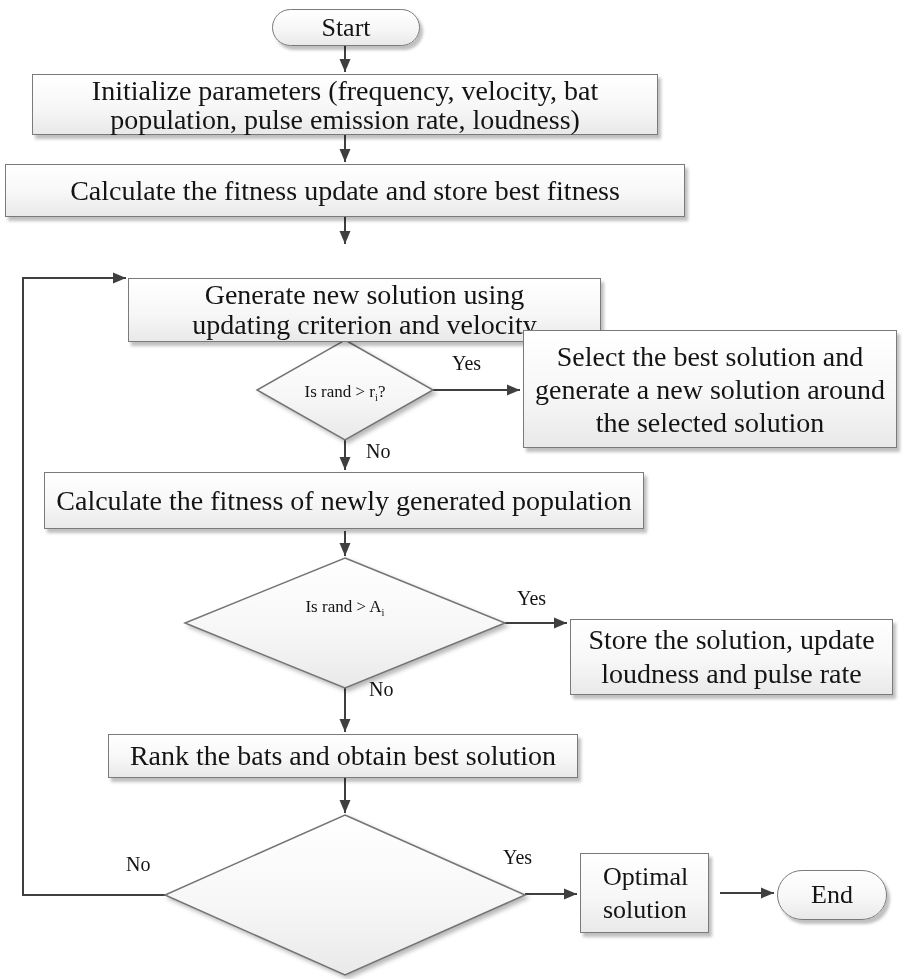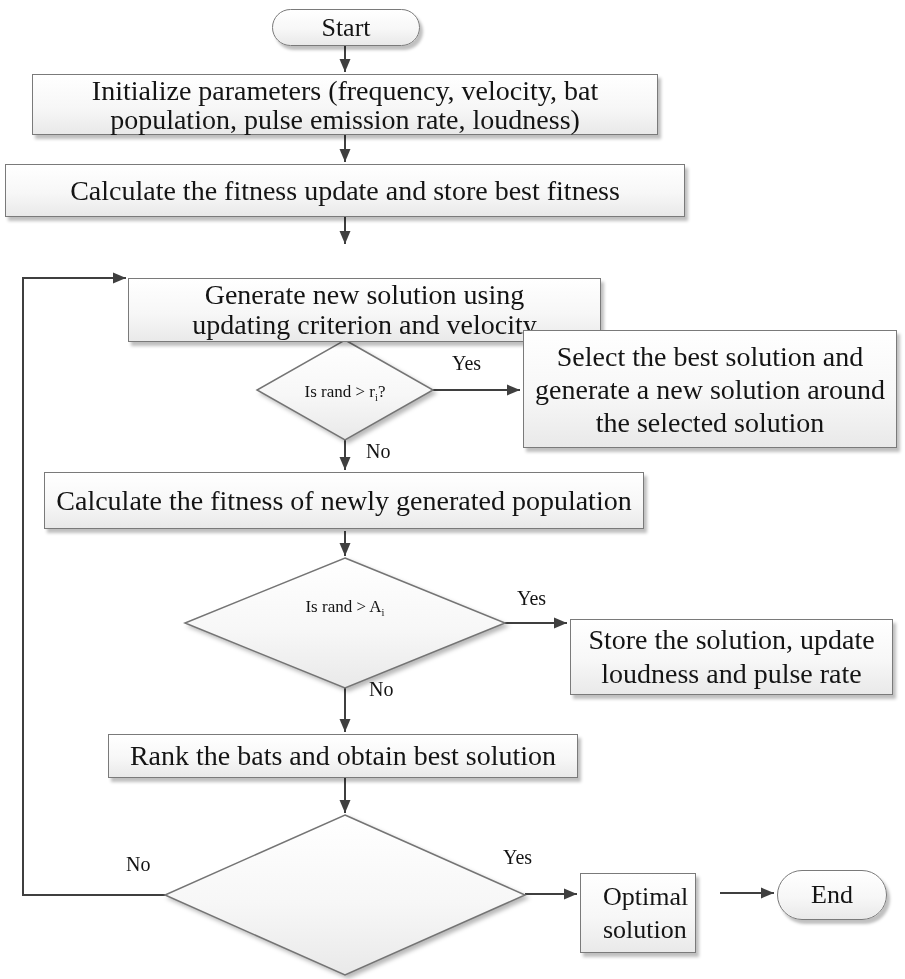--- a/index.html
+++ b/index.html
@@ -89,21 +89,21 @@
 
   <div class="node" style="left:570px;top:587px;width:323px;height:76px;line-height:34px;margin-top:32px;">
     <span class="lines">Store the solution, update</span>
     <span class="lines">loudness and pulse rate</span>
   </div>
 
   <div class="node" style="left:108px;top:734px;width:470px;height:44px;">
     <span>Rank the bats and obtain best solution</span>
   </div>
 
-  <div class="node optimal-node" style="left:580px;top:873px;width:116px;height:80px;">
+  <div class="node optimal-node" style="left:580px;top:853px;width:129px;height:80px;">
     <span class="lines">Optimal</span>
     <span class="lines">solution</span>
   </div>
 
   <div class="node terminator end-term" style="left:777px;top:870px;width:110px;height:50px;">
     <span>End</span>
   </div>
 
   <div class="dtext" style="left:250px;top:376px;width:190px;"><span>Is rand &gt; r</span><sub>i</sub><span>?</span></div>
 

